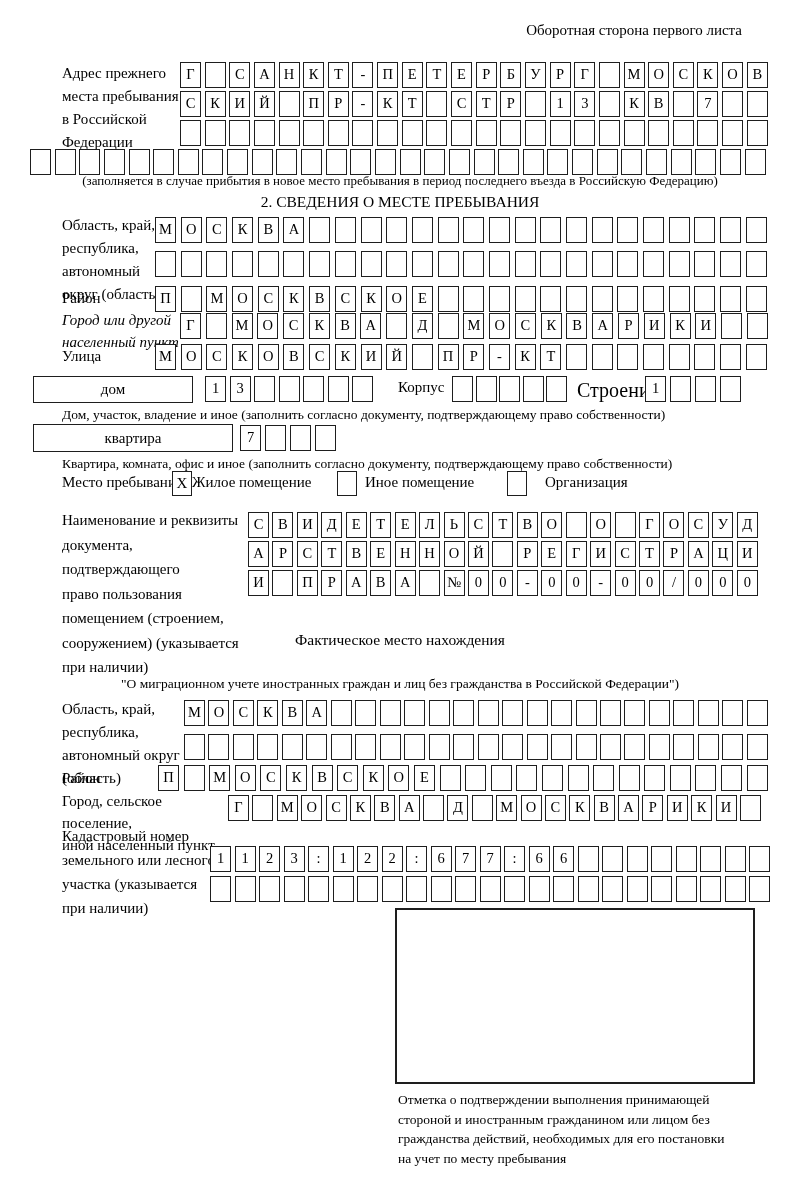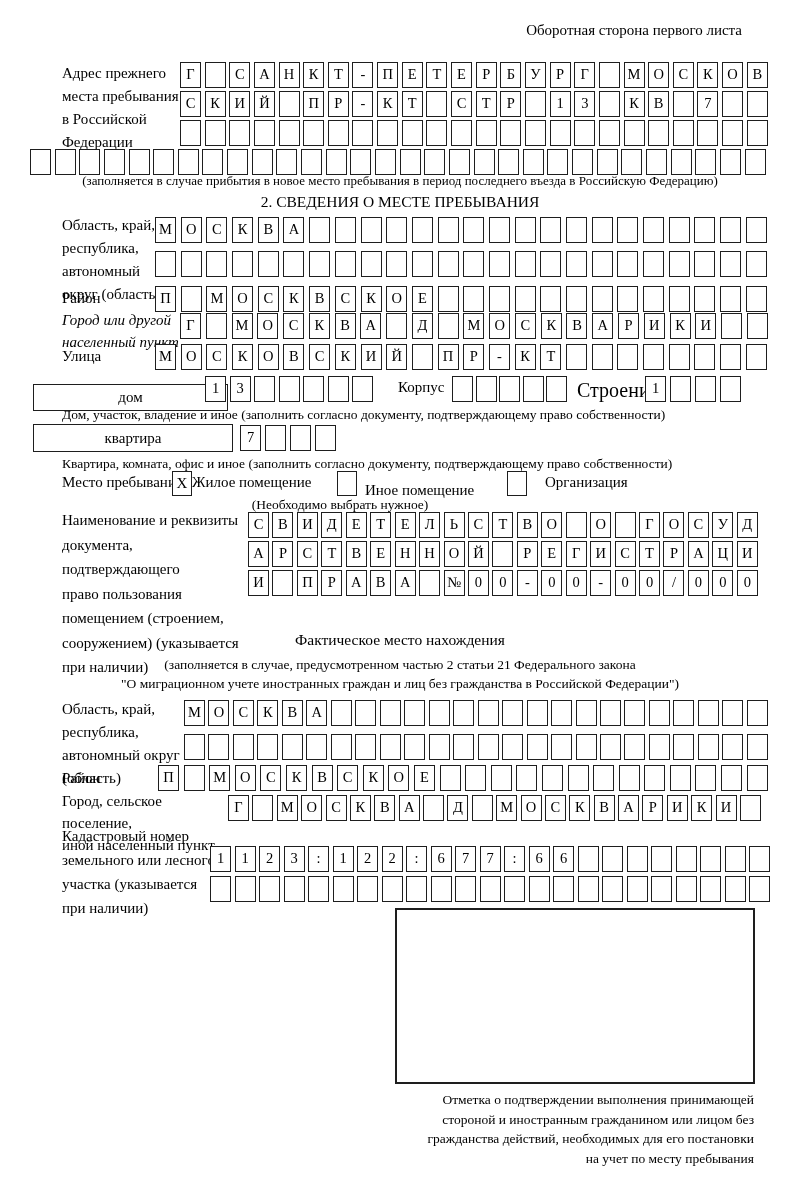--- a/index.html
+++ b/index.html
@@ -14,21 +14,21 @@
   .bold { font-weight:normal; }
   .center { text-align:center; }
   .cellrow { position:absolute; display:flex; justify-content:space-between; }
   .cell { flex:0 0 21px; width:21px; height:26px; border:1.6px solid #1e1e1e;
           font-size:14.5px; line-height:22px; text-align:center; background:#fff; }
   .bigbox { position:absolute; border:1.6px solid #1e1e1e; display:flex;
             align-items:center; justify-content:center; font-size:15px; background:#fff; }
   .chk { position:absolute; width:20px; height:25px; border:1.6px solid #1e1e1e;
          display:flex; align-items:center; justify-content:center; font-size:15px; background:#fff; }
   .stamp { position:absolute; border:2px solid #1e1e1e; background:#fff; }
-  .note { font-size:13.5px; line-height:19.5px; white-space:pre-line; text-align:right; }
+  .note { font-size:13.5px; line-height:19.5px; white-space:pre-line; text-align:left; }
 </style>
 </head>
 <body>
 
 <div class="page">
 
   <div class="abs" style="top:22px; right:58px; font-size:15px;">Оборотная сторона первого листа</div>
 
   <div class="abs lbl" style="left:62px; top:62px; width:120px;">Адрес прежнего
 места пребывания
@@ -282,21 +282,21 @@
       <span class="cell"></span>
       <span class="cell"></span>
       <span class="cell"></span>
       <span class="cell"></span>
       <span class="cell"></span>
       <span class="cell"></span>
       <span class="cell"></span>
       <span class="cell"></span>
     </div>
 
-  <div class="bigbox" style="left:33px; top:376px; width:195px; height:27px;margin-top:8px;">дом</div>
+  <div class="bigbox" style="left:33px; top:376px; width:160px; height:27px;">дом</div>
   <div class="cellrow" style="left:205px; top:376px; width:168px;">
       <span class="cell">1</span>
       <span class="cell">3</span>
       <span class="cell"></span>
       <span class="cell"></span>
       <span class="cell"></span>
       <span class="cell"></span>
       <span class="cell"></span>
     </div>
   <div class="abs" style="left:398px; top:379px; font-size:15px;">Корпус</div>
@@ -322,24 +322,23 @@
       <span class="cell"></span>
       <span class="cell"></span>
       <span class="cell"></span>
     </div>
   <div class="abs cap2" style="left:62px; top:456px; width:700px;">Квартира, комната, офис и иное (заполнить согласно документу, подтверждающему право собственности)</div>
 
   <div class="abs" style="left:62px; top:474px; font-size:15px;">Место пребывания:</div>
   <div class="chk" style="left:172px; top:471px;">X</div>
   <div class="abs" style="left:192px; top:474px; font-size:15px;">Жилое помещение</div>
   <div class="chk" style="left:337px; top:471px;"></div>
-  <div class="abs" style="left:365px; top:474px; font-size:15px;margin-top:8px;">Иное помещение</div>
+  <div class="abs" style="left:365px; top:474px; font-size:15px;">Иное помещение</div>
   <div class="chk" style="left:507px; top:471px;"></div>
   <div class="abs" style="left:545px; top:474px; font-size:15px;">Организация</div>
-  <div class="abs cap2 center" style="left:60px; top:497px; width:560px;">(Необходимо выбрать нужное)</div>
 
   <div class="abs lbl" style="left:62px; top:508px; width:190px; line-height:24.5px;">Наименование и реквизиты
 документа, подтверждающего
 право пользования
 помещением (строением,
 сооружением) (указывается
 при наличии)</div>
   <div class="cellrow" style="left:248px; top:512px; width:510px;">
       <span class="cell">С</span>
       <span class="cell">В</span>
@@ -404,21 +403,20 @@
       <span class="cell">-</span>
       <span class="cell">0</span>
       <span class="cell">0</span>
       <span class="cell">/</span>
       <span class="cell">0</span>
       <span class="cell">0</span>
       <span class="cell">0</span>
     </div>
 
   <div class="abs bold center" style="left:0; top:631px; width:800px; font-size:15.5px;">Фактическое место нахождения</div>
-  <div class="abs cap2 center" style="left:0; top:657px; width:800px;">(заполняется в случае, предусмотренном частью 2 статьи 21 Федерального закона</div>
   <div class="abs cap2 center" style="left:0; top:676px; width:800px;">"О миграционном учете иностранных граждан и лиц без гражданства в Российской Федерации")</div>
 
   <div class="abs lbl" style="left:62px; top:698px; width:140px;">Область, край,
 республика,
 автономный округ
 (область)</div>
   <div class="cellrow" style="left:184px; top:700px; width:584px;">
       <span class="cell">М</span>
       <span class="cell">О</span>
       <span class="cell">С</span>

